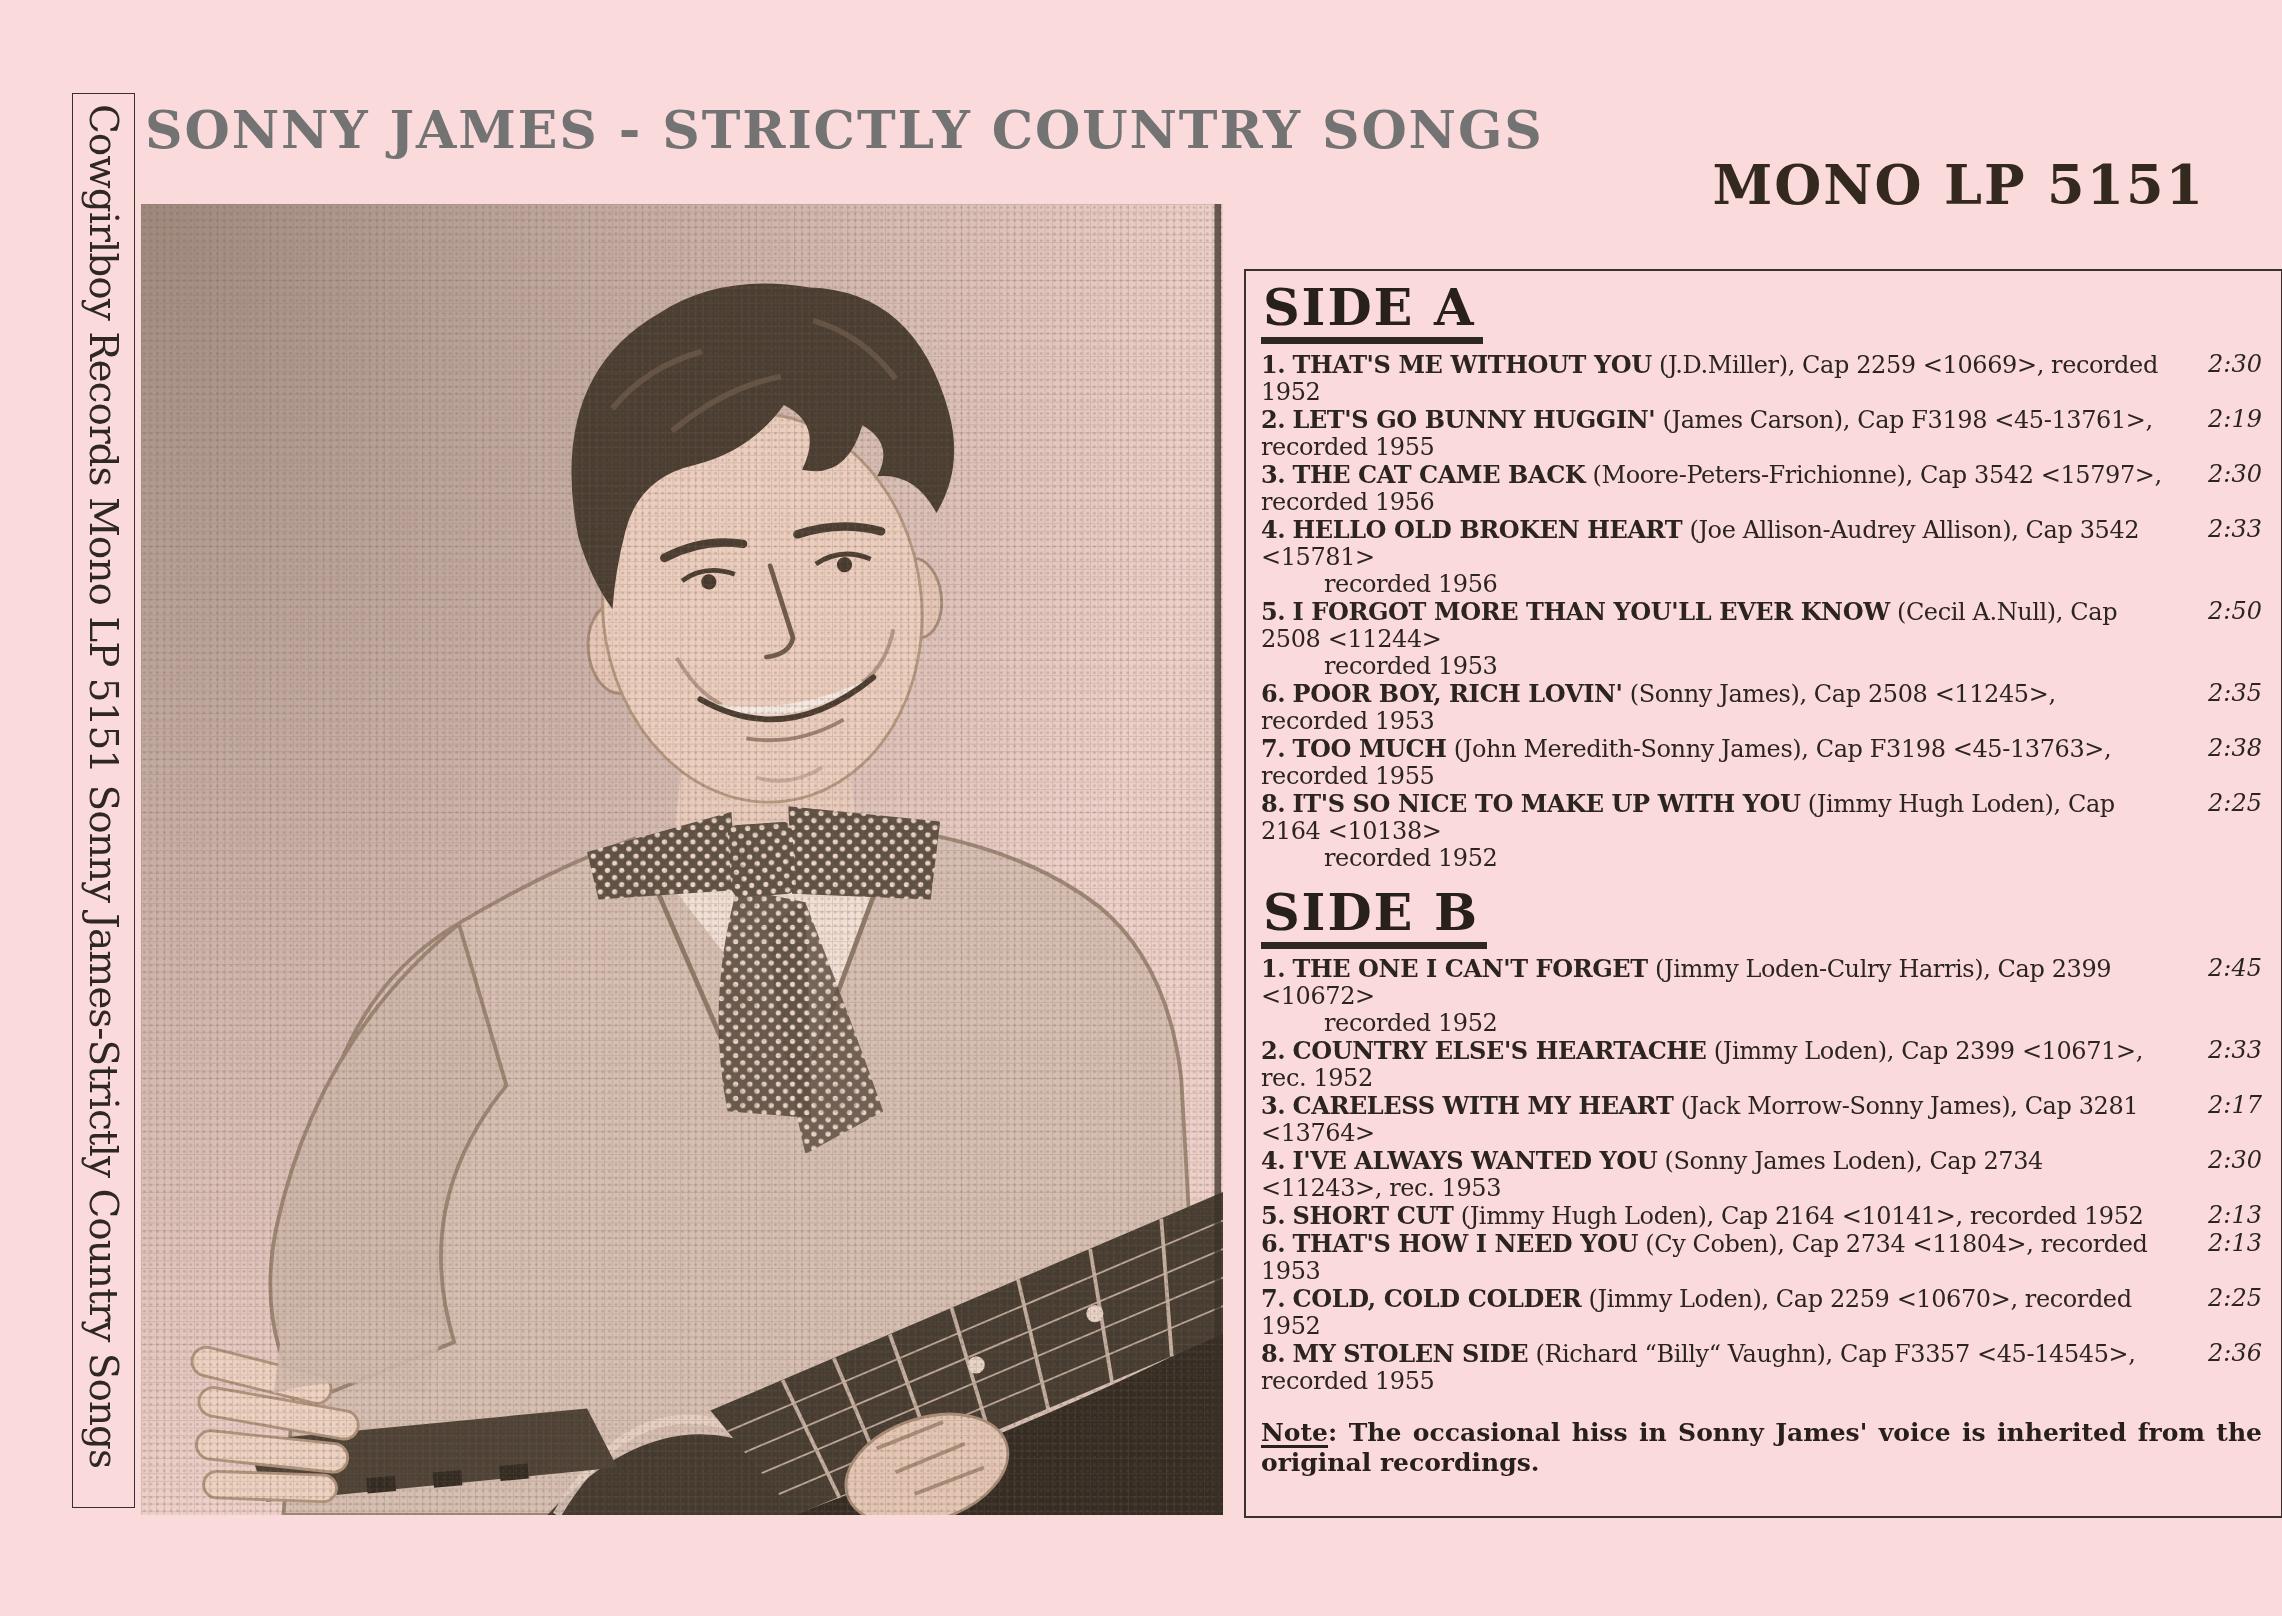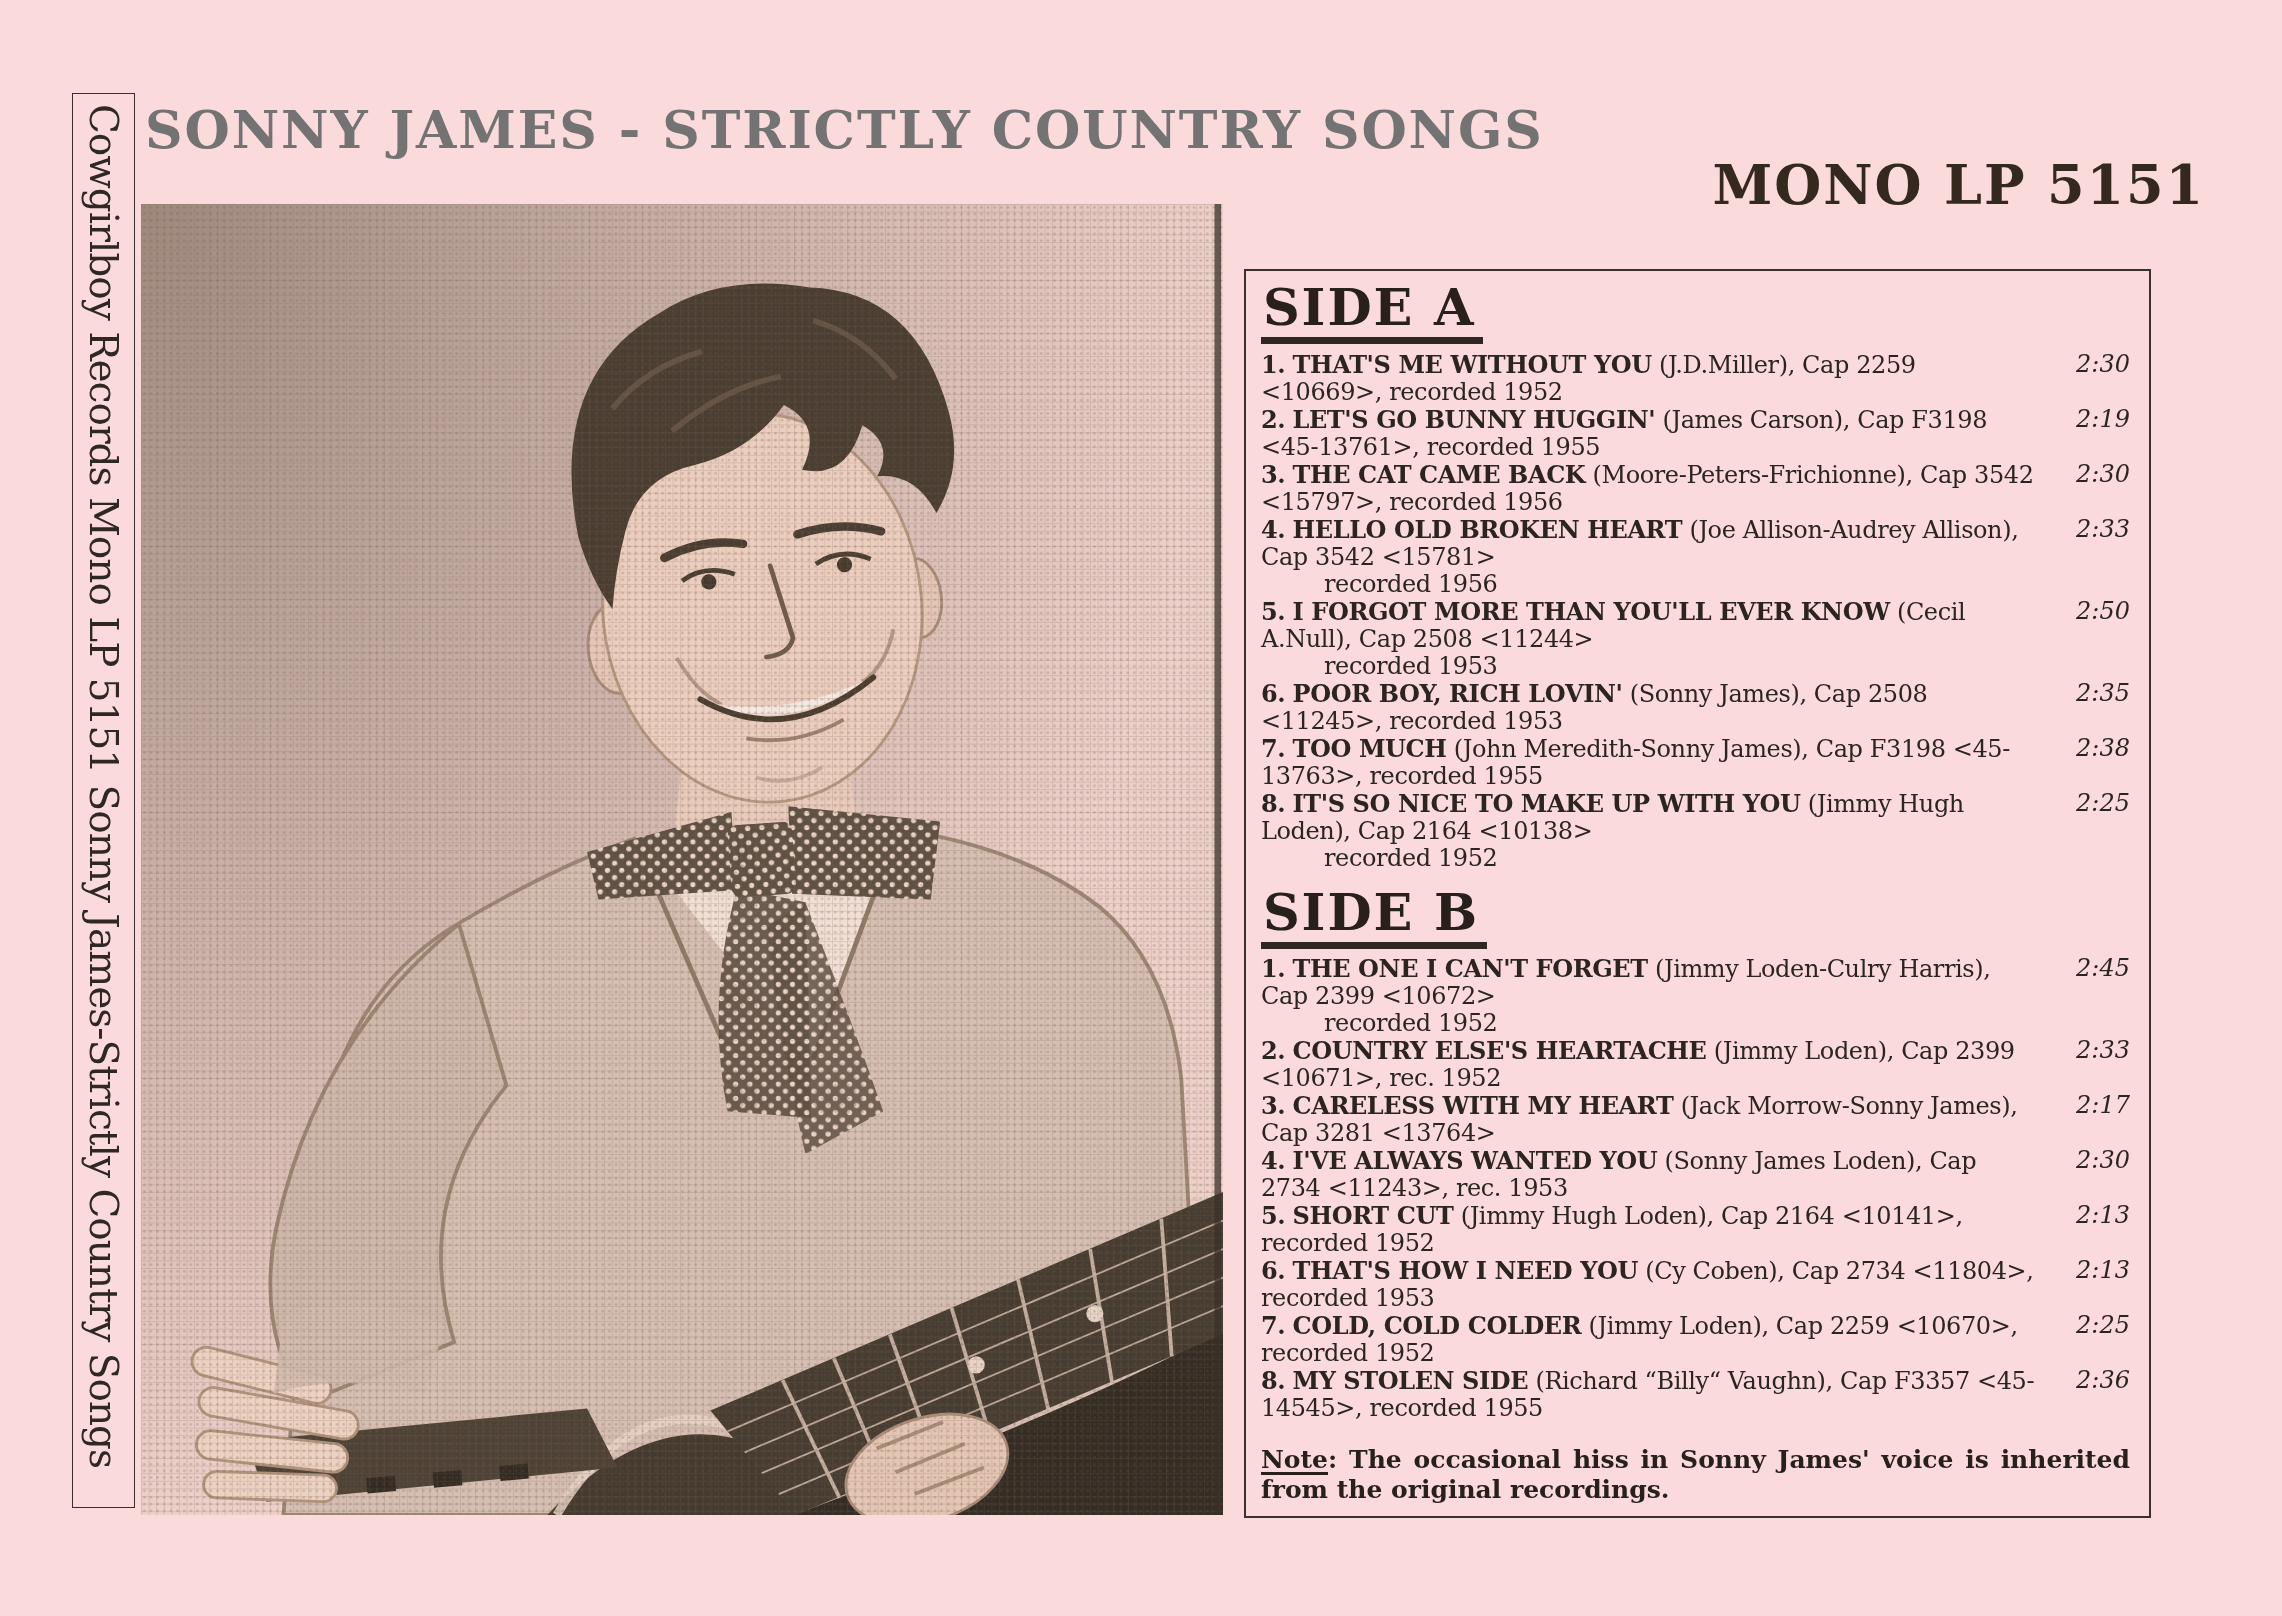--- a/index.html
+++ b/index.html
@@ -31,21 +31,21 @@
     white-space:nowrap;
     margin-top:41px;
   }
   
   .photo{
     position:absolute;left:141px;top:204px;width:1082px;height:1311px;
   }
   .photo svg{display:block;width:100%;height:100%;}
   
   .tracks-box{
-    position:absolute;left:1244px;top:269px;width:907px;height:1249px;
+    position:absolute;left:1244px;top:269px;width:1039px;height:1249px;
     border:2.9px solid #3a322a;box-sizing:border-box;
     padding:11.4px 19px 0 15px;overflow:hidden;
   }
   .side-head{
     font-size:51px;font-weight:bold;line-height:1;letter-spacing:1.9px;
     display:inline-block;border-bottom:7.6px solid #2e2820;
     padding:0 7.6px 3.8px 1.9px;margin:0 0 6.7px 0;color:#27211a;
   }
   .side-b-block{margin-top:15px;}
   .track{

